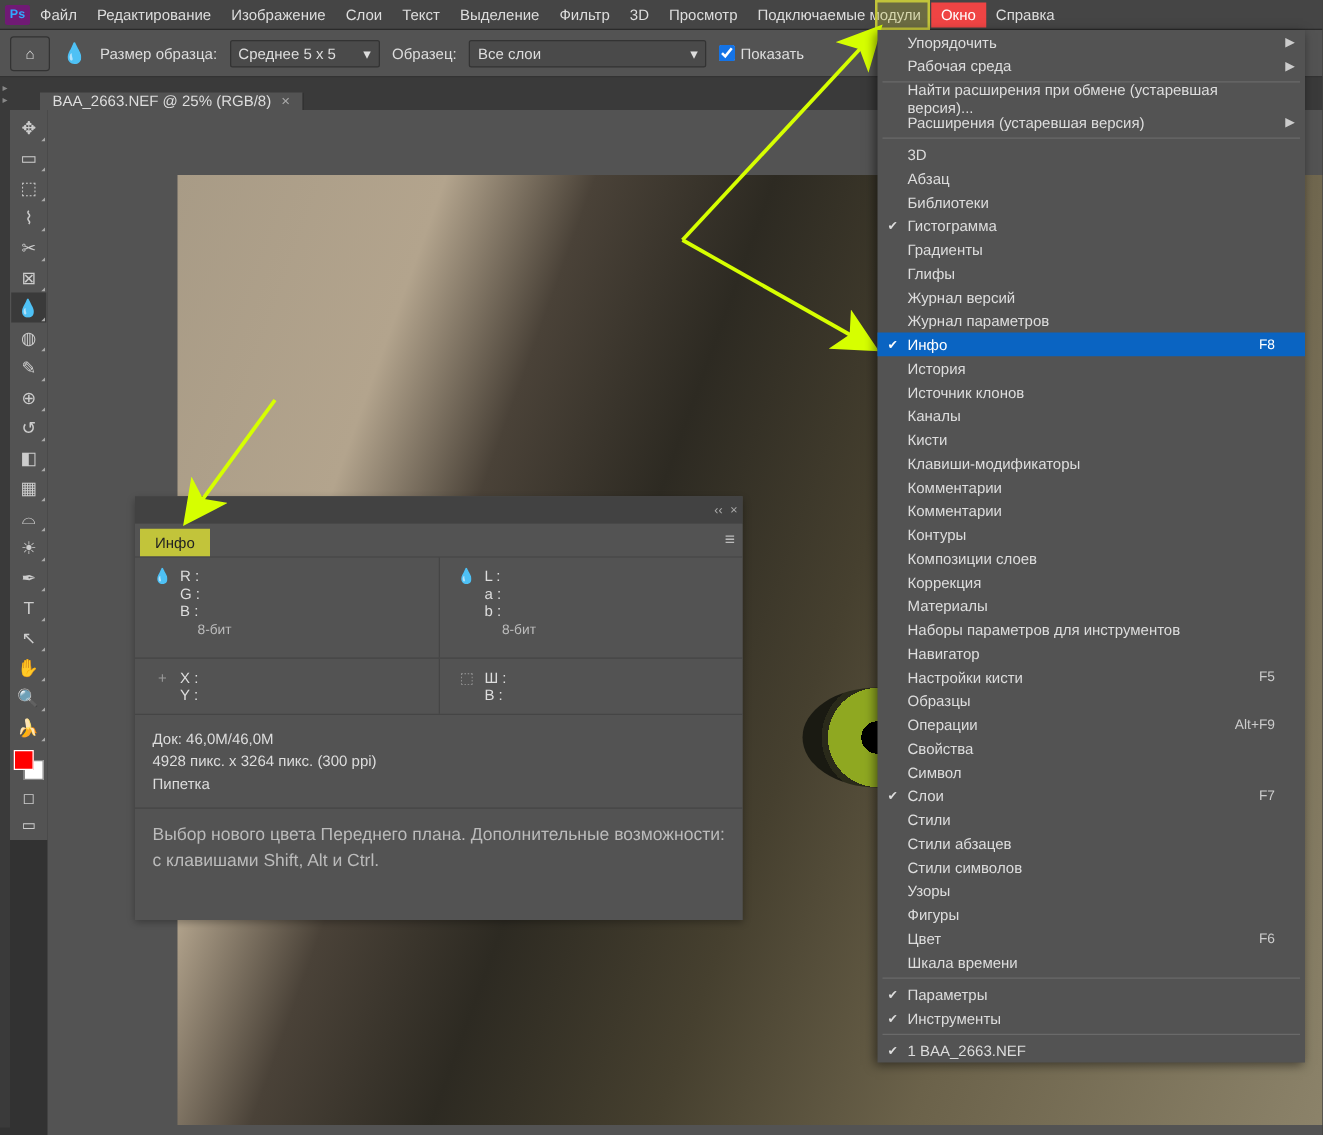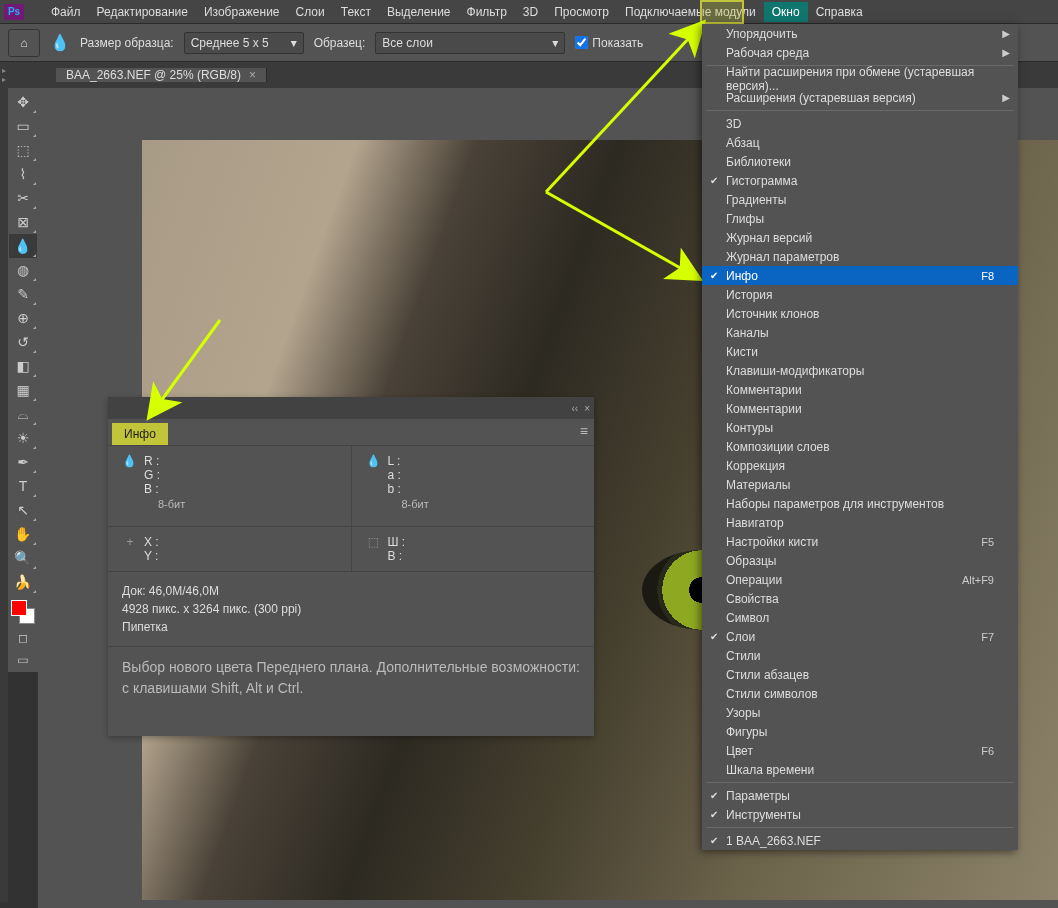--- a/index.html
+++ b/index.html
@@ -1,45 +1,45 @@
 <!DOCTYPE html>
 <html><head>
 <meta charset="utf-8">
 <style>
 *{box-sizing:border-box;margin:0;padding:0;font-family:"Segoe UI",Tahoma,sans-serif;font-size:12px;color:#ddd;user-select:none}
 body{width:1058px;height:908px;background:#323232;overflow:hidden;position:relative}
 .menubar{height:24px;background:#454545;display:flex;align-items:center;padding:0 4px;border-bottom:1px solid #2a2a2a}
-.ps-icon{width:20px;height:16px;background:#701a75;color:#31a8ff;display:flex;align-items:center;justify-content:center;font-weight:bold;font-size:10px;border-radius:2px;margin-right:19px}
+.ps-icon{width:20px;height:16px;background:#701a75;color:#31a8ff;display:flex;align-items:center;justify-content:center;font-weight:bold;font-size:10px;border-radius:2px;margin-right:0}
 .menu-item{padding:3px 8px;cursor:pointer}
-.menu-item.hl{background:#0f766e;color:#fff}
+.menu-item.hl{background:#ef4444;color:#fff}
 .optbar{height:38px;background:#535353;display:flex;align-items:center;padding:0 8px;gap:10px;border-bottom:1px solid #2a2a2a}
 .home-btn{width:32px;height:28px;background:#535353;border:1px solid #333;border-radius:3px;display:flex;align-items:center;justify-content:center}
 .eyedrop-small{font-size:16px}
 .opt-label{color:#ddd}
 .opt-select{background:#4a4a4a;border:1px solid #333;color:#ddd;padding:2px 20px 2px 6px;border-radius:2px;height:22px;position:relative;min-width:120px;display:flex;align-items:center}
 .opt-select::after{content:"▾";position:absolute;right:6px}
 .opt-chk{display:flex;align-items:center;gap:4px}
 .opt-chk input{accent-color:#1473e6}
-.tabbar{height:26px;background:#3a3a3a;display:flex;align-items:center;padding-left:56px}
+.tabbar{height:26px;background:#3a3a3a;display:flex;align-items:flex-end;padding-left:32px}
 .doc-tab{background:#535353;padding:0 10px;display:flex;align-items:center;gap:8px;color:#eee;border-right:1px solid #2a2a2a}
 .doc-tab .x{color:#aaa;cursor:pointer}
 .leftdock{position:absolute;left:0;top:62px;width:8px;height:840px;background:#3a3a3a;display:flex;justify-content:center;padding-top:4px}
 .leftdock .dots{writing-mode:vertical-rl;font-size:8px;color:#888}
 .toolbox{position:absolute;left:8px;top:88px;width:30px;background:#535353;display:flex;flex-direction:column;align-items:center;padding:2px 0;gap:0}
 .tool{width:28px;height:24px;display:flex;align-items:center;justify-content:center;font-size:14px;color:#ccc;position:relative;cursor:pointer}
 .tool.active{background:#3a3a3a}
 .tool .tri{position:absolute;right:1px;bottom:1px;width:0;height:0;border-left:3px solid transparent;border-bottom:3px solid #aaa}
 .swatches{width:28px;height:28px;position:relative;margin-top:4px}
 .swatch-fg{width:16px;height:16px;background:#ff0000;border:1px solid #fff;position:absolute;left:2px;top:2px;z-index:2}
 .swatch-bg{width:16px;height:16px;background:#fff;border:1px solid #888;position:absolute;right:2px;bottom:2px}
 .minitool{width:28px;height:20px;display:flex;align-items:center;justify-content:center;color:#ccc;font-size:12px;margin-top:2px}
 .canvas{position:absolute;left:38px;top:88px;right:0;bottom:0;background:#535353;overflow:hidden}
 .photo{position:absolute;left:104px;top:52px;width:920px;height:760px;background:linear-gradient(110deg,#a89b86 0%,#b3a48d 18%,#4a4238 28%,#2d2a22 40%,#46402f 55%,#6b624a 72%,#8c836a 100%)}
 .eye{position:absolute;left:500px;top:410px;width:120px;height:80px;border-radius:50%;background:radial-gradient(circle at 50% 50%,#000 0 18%,#8fa821 18% 55%,#2a2a1a 55% 62%,#1a1a12 62%)}
-.dropdown{position:absolute;left:702px;top:24px;width:316px;background:#535353;box-shadow:-2px 2px 8px rgba(0,0,0,.5);z-index:50}
+.dropdown{position:absolute;left:702px;top:24px;width:342px;background:#535353;box-shadow:-2px 2px 8px rgba(0,0,0,.5);z-index:50}
 .dd-item{height:19px;padding:0 24px 0 24px;display:flex;align-items:center;justify-content:space-between;cursor:pointer;position:relative}
 .dd-item .arrow{position:absolute;right:8px;font-size:10px;color:#ccc}
 .dd-item .chk{position:absolute;left:8px;font-size:10px;color:#ddd}
 .dd-item.sel{background:#0a64c2;color:#fff}
 .dd-item.sel *{color:#fff}
 .dd-sep{height:1px;background:#6a6a6a;margin:3px 4px}
 .dd-short{color:#ccc;font-size:11px}
 .info-panel{position:absolute;left:108px;top:397px;width:486px;background:#535353;box-shadow:0 2px 6px rgba(0,0,0,.3);z-index:20}
 .info-head{height:22px;background:#424242;display:flex;align-items:center;justify-content:flex-end;padding:0 4px;gap:6px}
 .info-head .ico{color:#aaa;font-size:10px;cursor:pointer}

